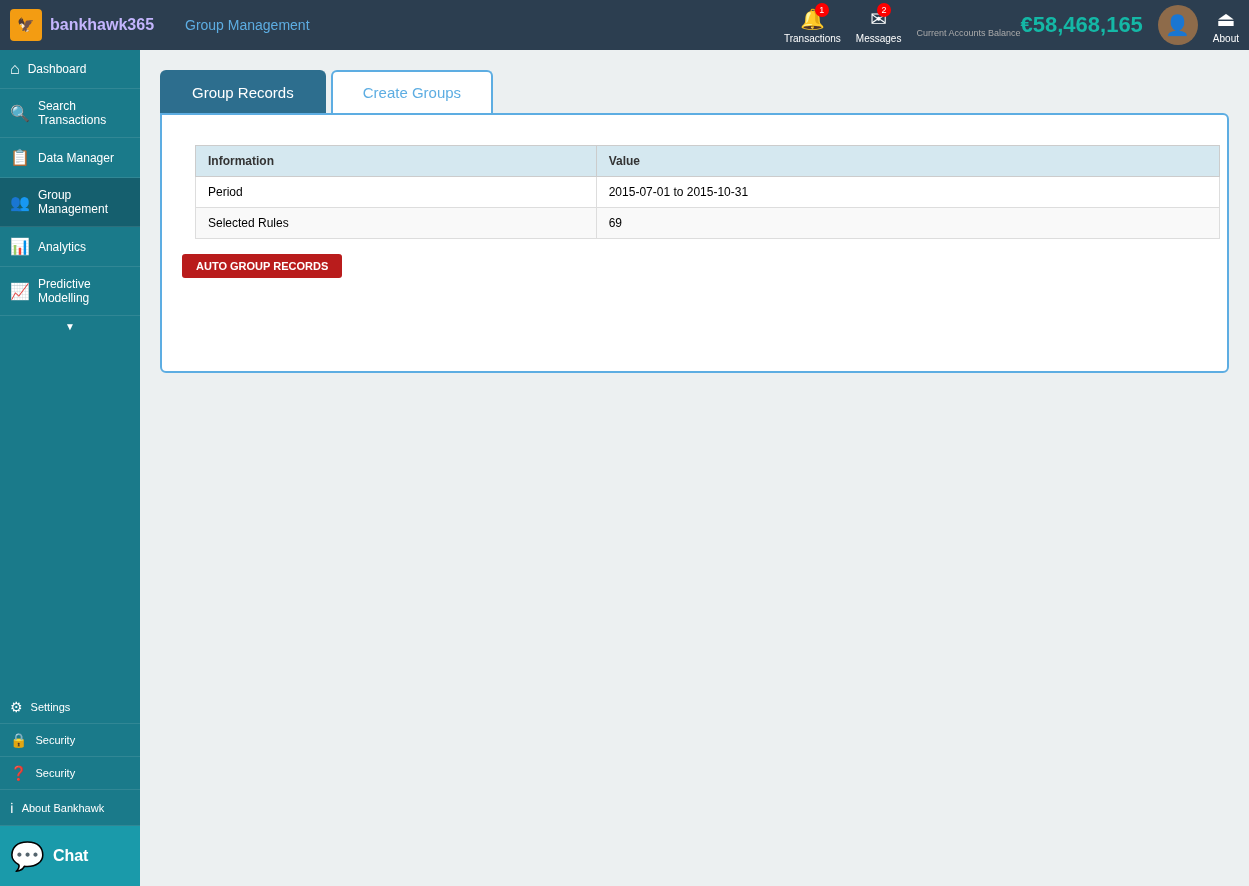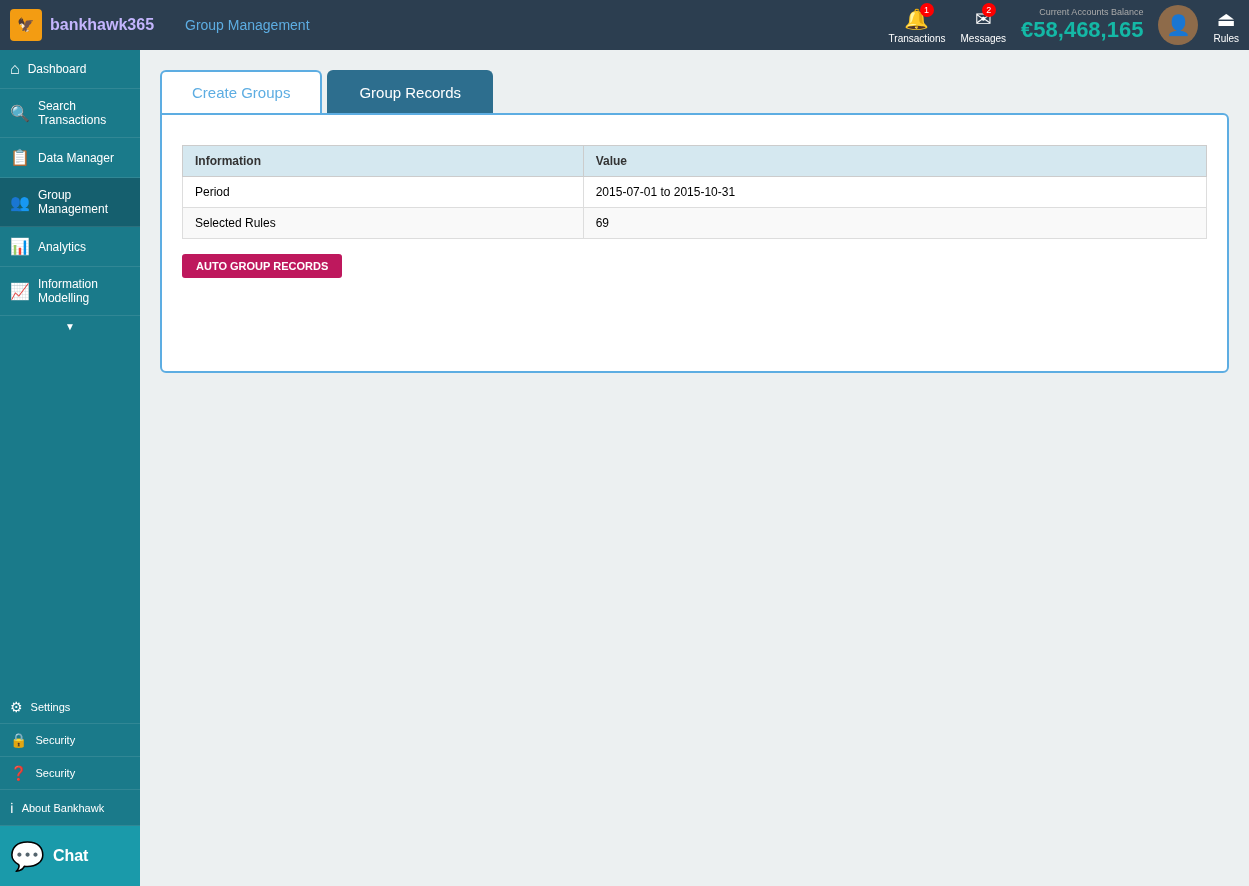--- a/index.html
+++ b/index.html
@@ -34,21 +34,21 @@
       display: flex; flex-direction: column; align-items: center; cursor: pointer;
       position: relative; color: white; font-size: 10px; gap: 2px;
     }
     .header-icon-btn .icon-sym { font-size: 20px; }
     .badge {
       position: absolute; top: -4px; right: -4px;
       background: red; border-radius: 50%;
       width: 14px; height: 14px; font-size: 9px;
       display: flex; align-items: center; justify-content: center; color: white;
     }
-    .balance-area { display: flex; flex-direction: column; align-items: flex-end; }
+    .balance-area { display: flex; flex-direction: row; align-items: flex-end; }
     .balance-label { font-size: 9px; color: #aaa; }
     .balance-value { font-size: 22px; font-weight: bold; color: #14b8a6; }
     .avatar {
       width: 40px; height: 40px; border-radius: 50%;
       background: #8e6b4a;
       overflow: hidden; display: flex; align-items: center; justify-content: center;
       font-size: 20px; color: #ccc;
     }
     .exit-btn {
       display: flex; flex-direction: column; align-items: center; cursor: pointer;
@@ -123,20 +123,21 @@
       border-radius: 0 6px 6px 6px;
       padding: 20px;
       min-height: 260px;
     }
 
     
     .info-table {
       width: 100%;
       border-collapse: collapse;
       margin-top: 10px;
+      margin-left: 13px;
     }
     .info-table th {
       background: #d5e8f0;
       text-align: left;
       padding: 8px 12px;
       font-weight: bold;
       font-size: 12px;
       color: #333;
       border: 1px solid #ccc;
     }
@@ -144,21 +145,21 @@
       padding: 8px 12px;
       border: 1px solid #ddd;
       font-size: 12px;
       color: #000000;
     }
     .info-table tr:nth-child(even) td { background: #f9f9f9; }
 
     
     .auto-group-btn {
       margin-top: 15px;
-      background: #be185d;
+      background: #b91c1c;
       color: white;
       border: none;
       padding: 6px 14px;
       font-size: 11px;
       font-weight: bold;
       cursor: pointer;
       border-radius: 3px;
       text-transform: uppercase;
     }
   </style>
@@ -188,21 +189,21 @@
     </div>
     <div class="balance-area">
       <span class="balance-label">Current Accounts Balance</span>
       <span class="balance-value">
         <span>€</span><span>58,468,165</span>
       </span>
     </div>
     <div class="avatar">👤</div>
     <div class="exit-btn">
       <span class="icon-sym">⏏</span>
-      <span>Rules</span>
+      <span>About</span>
     </div>
   </div>
 </div>
 
 <div class="layout">
 
   <div class="sidebar">
     <div class="sidebar-item">
       <span class="s-icon">⌂</span>
       <span>Dashboard</span>
@@ -218,21 +219,21 @@
     <div class="sidebar-item active">
       <span class="s-icon">👥</span>
       <span>Group Management</span>
     </div>
     <div class="sidebar-item">
       <span class="s-icon">📊</span>
       <span>Analytics</span>
     </div>
     <div class="sidebar-item">
       <span class="s-icon">📈</span>
-      <span>Information Modelling</span>
+      <span>Predictive Modelling</span>
     </div>
 
     <div style="display:flex; justify-content:center; padding:5px 0; color:white; font-size:10px;">▼</div>
 
     <div class="sidebar-bottom">
       <div class="sidebar-sub-item">
         <span class="s-icon">⚙</span>
         <span>Settings</span>
       </div>
       <div class="sidebar-sub-item">
@@ -251,25 +252,25 @@
 
     <div class="chat-btn">
       <span class="chat-icon">💬</span>
       <span>Chat</span>
     </div>
   </div>
 
   <div class="main-content">
 
     <div class="tabs">
+      <div class="tab active">
+        <span>Group Records</span>
+      </div>
       <div class="tab">
         <span>Create Groups</span>
-      </div>
-      <div class="tab active">
-        <span>Group Records</span>
       </div>
     </div>
 
     <div class="tab-panel">
 
       
       <table class="info-table">
         <thead>
           <tr>
             <th>Information</th>

